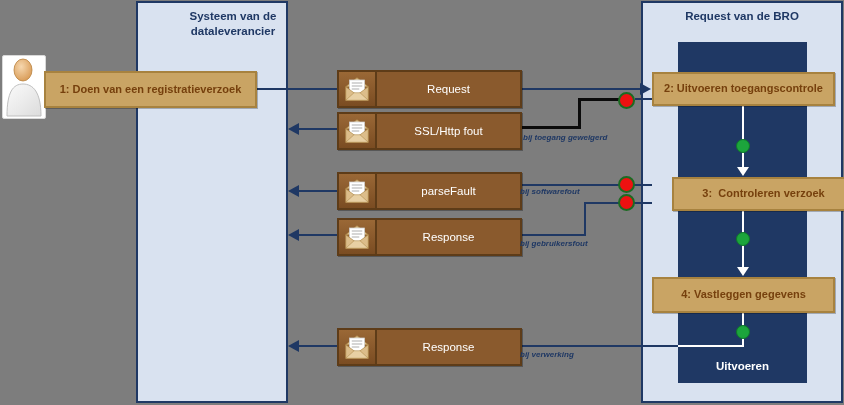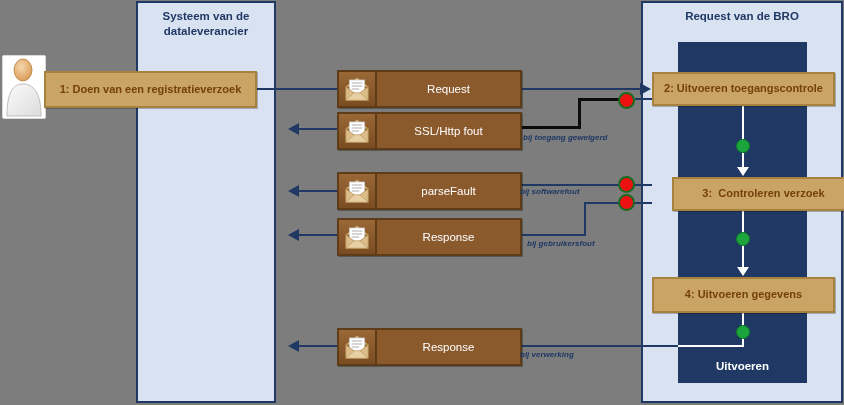--- a/index.html
+++ b/index.html
@@ -1,20 +1,20 @@
 <!DOCTYPE html>
 <html><head>
 <meta charset="utf-8">
 <style>
   html,body{margin:0;padding:0;background:#7d7d7d;}
   *{box-sizing:border-box;font-family:"Liberation Sans",sans-serif;}
   .canvas{position:relative;width:844px;height:405px;background:#7d7d7d;overflow:hidden;}
 
   .lane{position:absolute;top:1px;height:402px;background:#d9e2f0;border:2px solid #1f3864;}
-  .lane-left{left:136px;width:140px;}
+  .lane-left{left:136px;width:152px;padding-left:21px;}
   .lane-right{left:641px;width:202px;}
   .lane-title{position:absolute;top:6px;width:100%;text-align:center;color:#1f3864;
     font-weight:bold;font-size:11.5px;line-height:1.3;padding:0 8px;}
 
   .band{position:absolute;left:678px;top:42px;width:129px;height:341px;background:#1f3864;}
   .band-label{position:absolute;left:678px;top:360px;width:129px;text-align:center;
     color:#ffffff;font-weight:bold;font-size:11.5px;}
 
   .actor-box{position:absolute;left:2px;top:55px;width:44px;height:64px;background:#ffffff;
     border:1px solid #d9d9d9;border-radius:2px;}
@@ -124,21 +124,21 @@
   <div class="stepbox" style="left:44px;top:71px;width:213px;height:37px;">
     <span>1: Doen van een registratieverzoek</span>
   </div>
   <div class="stepbox" style="left:652px;top:72px;width:183px;height:34px;">
     <span>2: Uitvoeren toegangscontrole</span>
   </div>
   <div class="stepbox" style="left:652px;top:177px;width:183px;height:34px;margin-left:20px;">
     <span>3:  Controleren verzoek</span>
   </div>
   <div class="stepbox" style="left:652px;top:277px;width:183px;height:36px;">
-    <span>4: Uitvoeren gegevens</span>
+    <span>4: Vastleggen gegevens</span>
   </div>
 
   <div class="msgbox" style="top:70px;">
     <div class="msgicon">
       <svg width="30" height="28" viewBox="0 0 40 36">
         <polygon points="5,15 20,3 35,15" fill="#dcbd8a" stroke="#b08c4e" stroke-width="1"></polygon>
         <rect x="10" y="6" width="20" height="18" fill="#ffffff" stroke="#cfcfcf"></rect>
         <rect x="13" y="9" width="14" height="2" fill="#c9c9c9"></rect>
         <rect x="13" y="13" width="14" height="2" fill="#c9c9c9"></rect>
         <rect x="13" y="17" width="10" height="2" fill="#c9c9c9"></rect>
@@ -204,16 +204,16 @@
         <rect x="13" y="17" width="10" height="2" fill="#c9c9c9"></rect>
         <polygon points="5,15 20,26 35,15 35,33 5,33" fill="#dcbd8a" stroke="#b08c4e" stroke-width="1"></polygon>
         <polygon points="5,33 16,23 24,23 35,33" fill="#e8d0a4" stroke="#b08c4e" stroke-width="0.8"></polygon>
       </svg>
     </div>
     <div class="msglabel">Response</div>
   </div>
 
   <div class="annot" style="left:523px;top:133px;">bij toegang geweigerd</div>
   <div class="annot" style="left:520px;top:187px;">bij softwarefout</div>
-  <div class="annot" style="left:520px;top:239px;padding-left:7px;">bij gebruikersfout</div>
+  <div class="annot" style="left:520px;top:239px;">bij gebruikersfout</div>
   <div class="annot" style="left:520px;top:350px;">bij verwerking</div>
 
 </div>
 
 </body></html>

